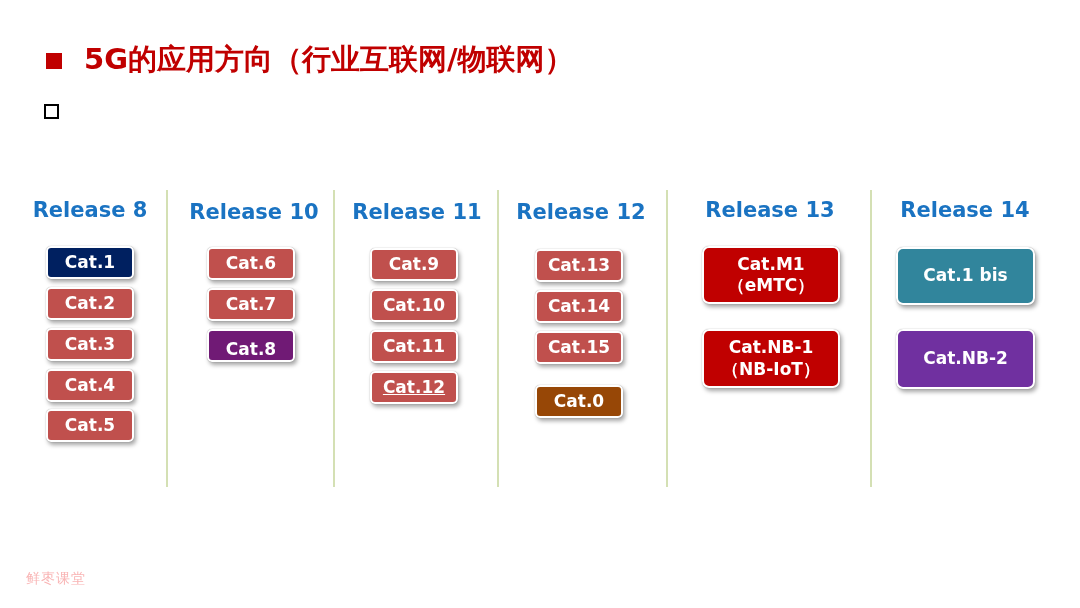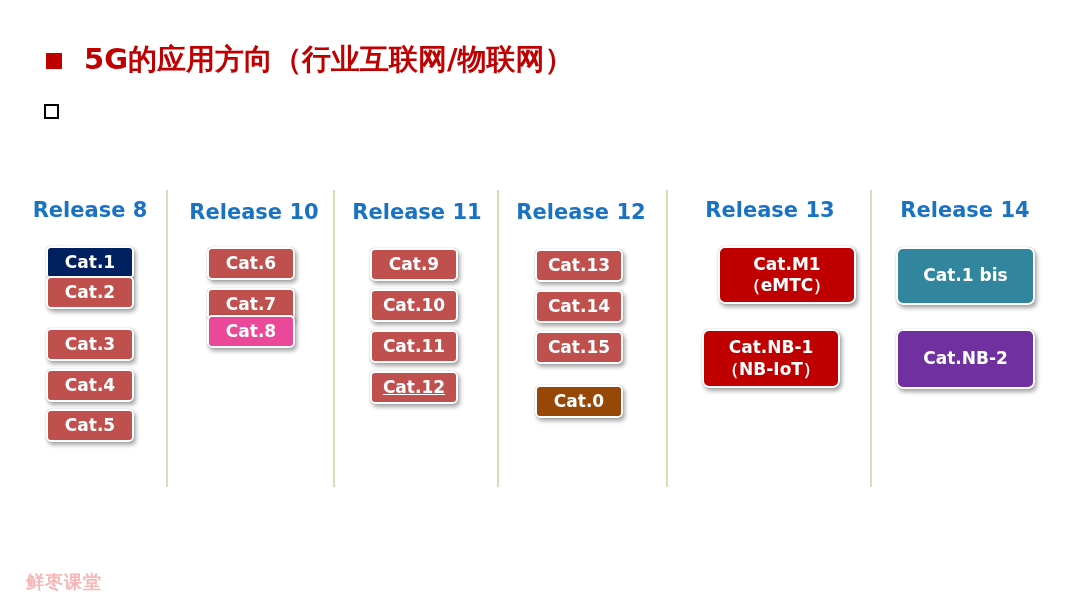--- a/index.html
+++ b/index.html
@@ -36,21 +36,21 @@
       color: #fff; font-weight: bold; text-align: center;
       border: 2px solid #ffffff; border-radius: 5px;
       box-shadow: 2px 3px 4px rgba(0,0,0,0.35), 0 0 1px rgba(0,0,0,0.4);
       display: flex; flex-direction: column; align-items: center; justify-content: center;
       line-height: 1.25;
     }
     .box.small { font-size: 17px; }
     .box.large { font-size: 17px; border-radius: 7px; }
     .watermark {
       position: absolute; left: 26px; top: 570px;
-      color: #f9b4b4; font-size: 18px; font-weight: bold; letter-spacing: 1px;
+      color: #f9b4b4; font-size: 14px; font-weight: normal; letter-spacing: 1px;
     }
   </style>
 </head>
 <body>
 
 <div class="title">
   <div class="sq"></div>
   <span>5G的应用方向（行业互联网/物联网）</span>
 </div>
 <div class="subtitle">
@@ -60,41 +60,41 @@
 <div class="divider" style="left:166px;"></div>
 <div class="divider" style="left:333px;"></div>
 <div class="divider" style="left:497px;"></div>
 <div class="divider" style="left:666px;"></div>
 <div class="divider" style="left:870px;"></div>
 
 <div class="rel-head" style="left:20px; width:140px; top:198px;">Release 8</div>
 <div class="box small" style="left:46px; top:246px; width:88px; height:33px; background:#002060;">
     <span>Cat.1</span>
   </div>
-<div class="box small" style="left:46px; top:276px; width:88px; height:33px; background:#c0504d;">
+<div class="box small" style="left:46px; top:287px; width:88px; height:33px; background:#c0504d;">
     <span>Cat.2</span>
   </div>
 <div class="box small" style="left:46px; top:328px; width:88px; height:33px; background:#c0504d;">
     <span>Cat.3</span>
   </div>
 <div class="box small" style="left:46px; top:369px; width:88px; height:33px; background:#c0504d;">
     <span>Cat.4</span>
   </div>
 <div class="box small" style="left:46px; top:409px; width:88px; height:33px; background:#c0504d;">
     <span>Cat.5</span>
   </div>
 
 <div class="rel-head" style="left:180px; width:148px; top:200px;">Release 10</div>
 <div class="box small" style="left:207px; top:247px; width:88px; height:33px; background:#c0504d;">
     <span>Cat.6</span>
   </div>
 <div class="box small" style="left:207px; top:288px; width:88px; height:33px; background:#c0504d;">
     <span>Cat.7</span>
   </div>
-<div class="box small" style="left:207px; top:315px; width:88px; height:33px; background:#ec4899;">
+<div class="box small" style="left:207px; top:329px; width:88px; height:33px; background:#701a75;justify-content:flex-end;">
     <span>Cat.8</span>
   </div>
 
 <div class="rel-head" style="left:343px; width:148px; top:200px;">Release 11</div>
 <div class="box small" style="left:370px; top:248px; width:88px; height:33px; background:#c0504d;">
     <span>Cat.9</span>
   </div>
 <div class="box small" style="left:370px; top:289px; width:88px; height:33px; background:#c0504d;">
     <span>Cat.10</span>
   </div>
@@ -113,21 +113,21 @@
     <span>Cat.14</span>
   </div>
 <div class="box small" style="left:535px; top:331px; width:88px; height:33px; background:#c0504d;">
     <span>Cat.15</span>
   </div>
 <div class="box small" style="left:535px; top:385px; width:88px; height:33px; background:#974706;">
     <span>Cat.0</span>
   </div>
 
 <div class="rel-head" style="left:695px; width:150px; top:198px;">Release 13</div>
-<div class="box large" style="left:718px; top:246px; width:138px; height:58px; background:#c00000;">
+<div class="box large" style="left:702px; top:246px; width:138px; height:58px; background:#c00000;">
   <span>Cat.M1</span>
   <span>（eMTC）</span>
 </div>
 <div class="box large" style="left:702px; top:329px; width:138px; height:59px; background:#c00000;">
   <span>Cat.NB-1</span>
   <span>（NB-IoT）</span>
 </div>
 
 <div class="rel-head" style="left:890px; width:150px; top:198px;">Release 14</div>
 <div class="box large" style="left:896px; top:247px; width:139px; height:58px; background:#31859c;">

